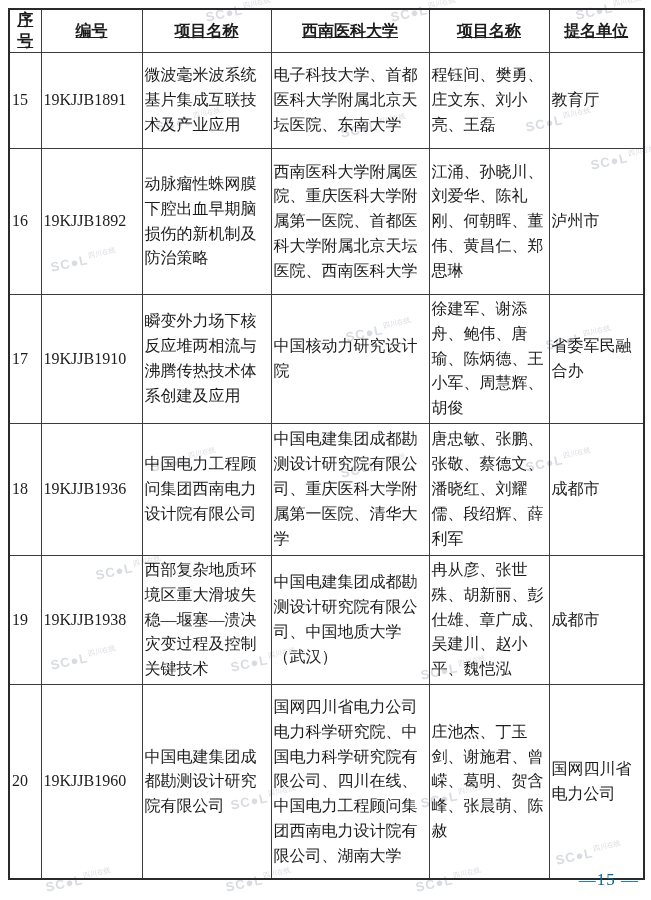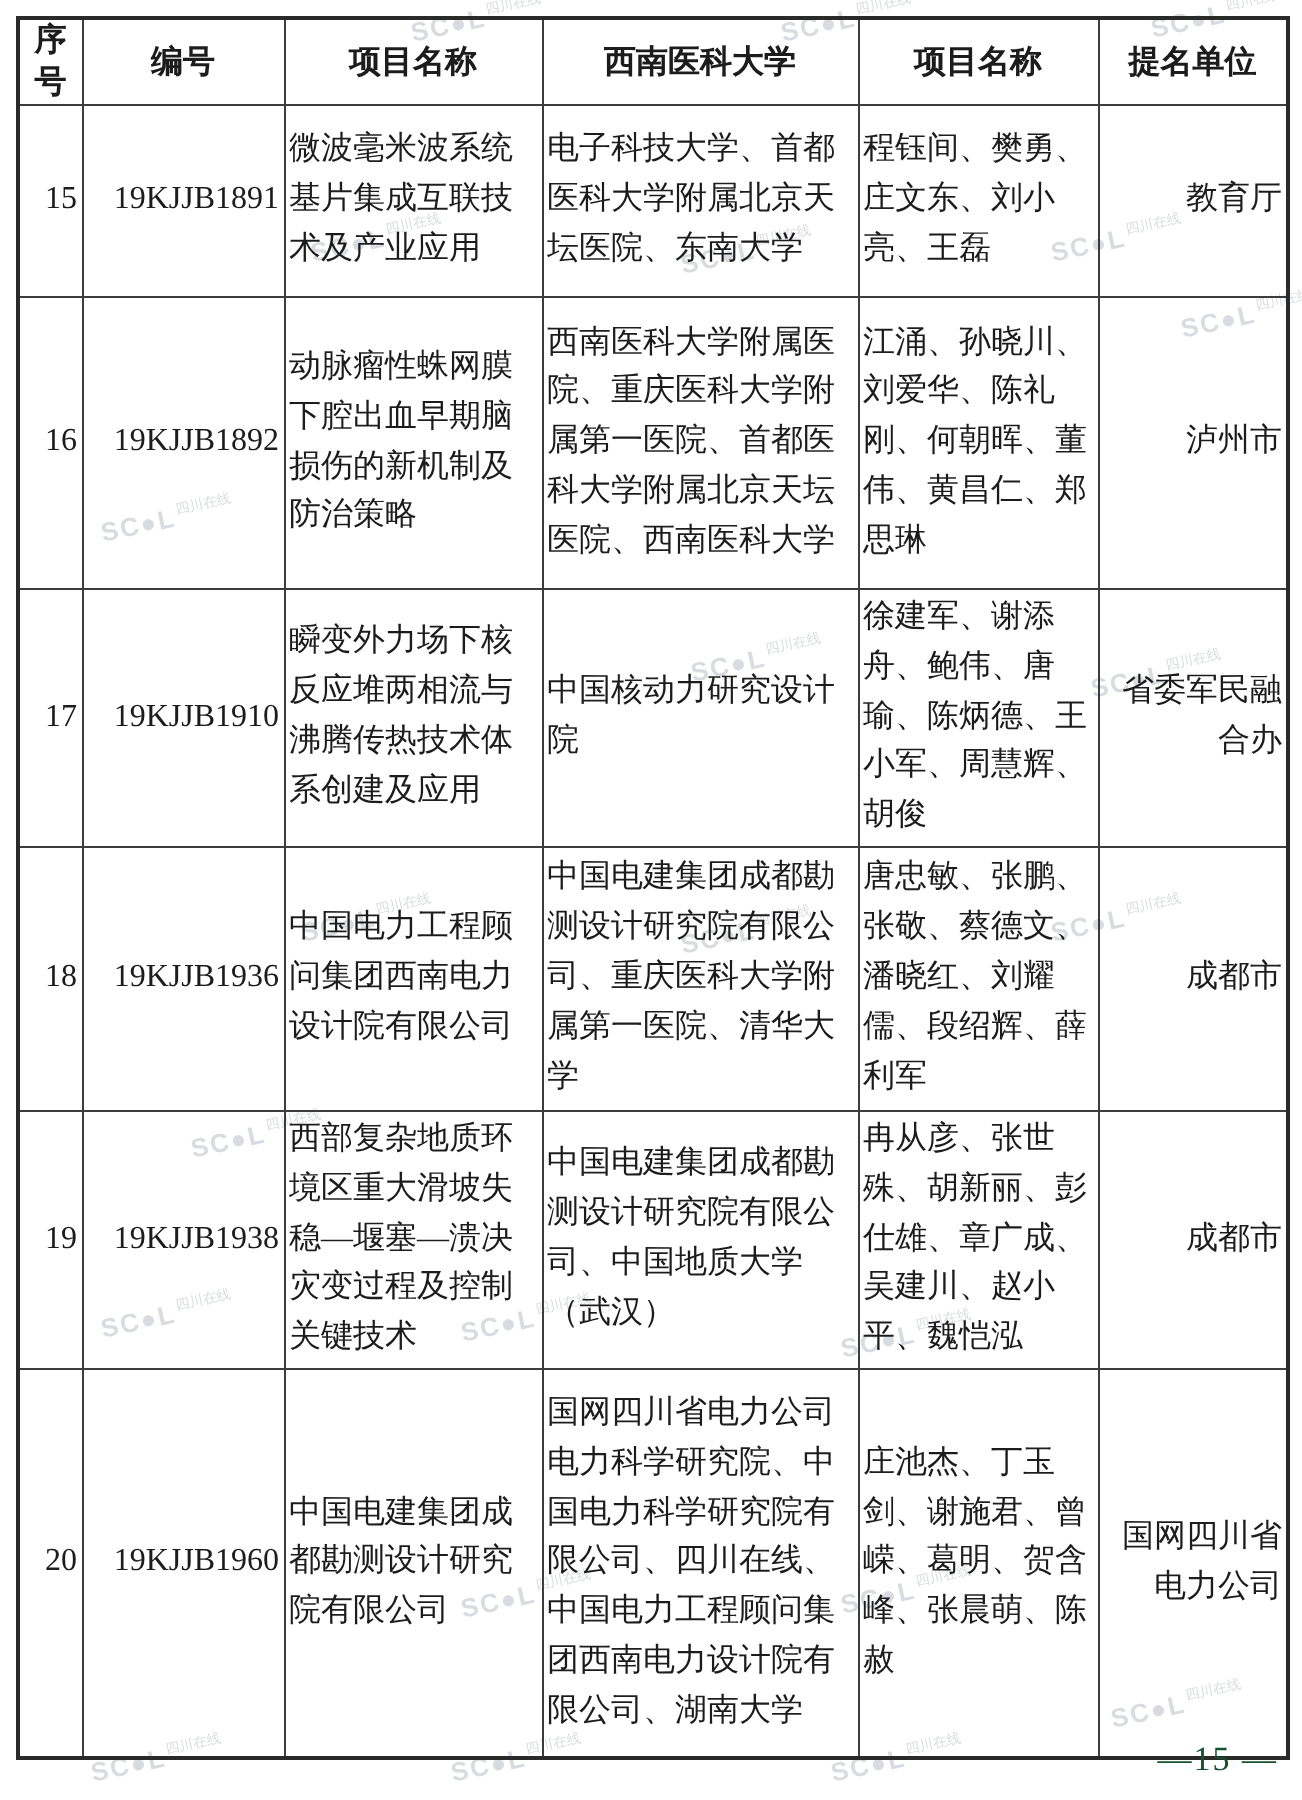--- a/index.html
+++ b/index.html
@@ -20,50 +20,50 @@
     border-collapse: collapse;
     table-layout: fixed;
     border: 2px solid #2a2a2a;
   }
   table.awards th, table.awards td {
     border: 1px solid #3c3c3c;
     vertical-align: middle;
     overflow: hidden;
     word-break: break-all;
   }
-  table.awards thead tr { height: 34px; border-bottom: 1.5px solid #2a2a2a; }
+  table.awards thead tr { height: 34px; border-bottom: 1.5px solid #2a2a2a; text-decoration: underline; }
   table.awards th {
     font-family: "Liberation Sans", "DejaVu Sans", sans-serif;
     font-weight: bold;
     font-size: 16px;
     text-align: center;
     padding: 0 2px;
   }
   table.awards td {
     font-size: 16px;
     line-height: 1.55;
     padding: 2px 2px;
   }
-  td.c-no, td.c-code, td.c-nominator { text-align: right; }
+  td.c-no, td.c-code, td.c-nominator { text-align: left; }
   td.c-project, td.c-units, td.c-people { text-align: left; }
 
   
   tbody tr:nth-child(1) { height: 96px; }
   tbody tr:nth-child(2) { height: 146px; }
   tbody tr:nth-child(3) { height: 112px; }
   tbody tr:nth-child(4) { height: 132px; }
   tbody tr:nth-child(5) { height: 122px; }
   tbody tr:nth-child(6) { height: 195px; }
 
   .page-num {
     position: absolute;
     right: 12px; bottom: 10px;
     font-size: 17px;
     letter-spacing: 1px;
-    color: #14532d;
+    color: #0369a1;
   }
 
   .wm {
     position: absolute;
     color: #b9bec7;
     opacity: 0.55;
     transform: rotate(-12deg);
     font-family: "Liberation Sans", "DejaVu Sans", sans-serif;
     pointer-events: none;
     white-space: nowrap;

